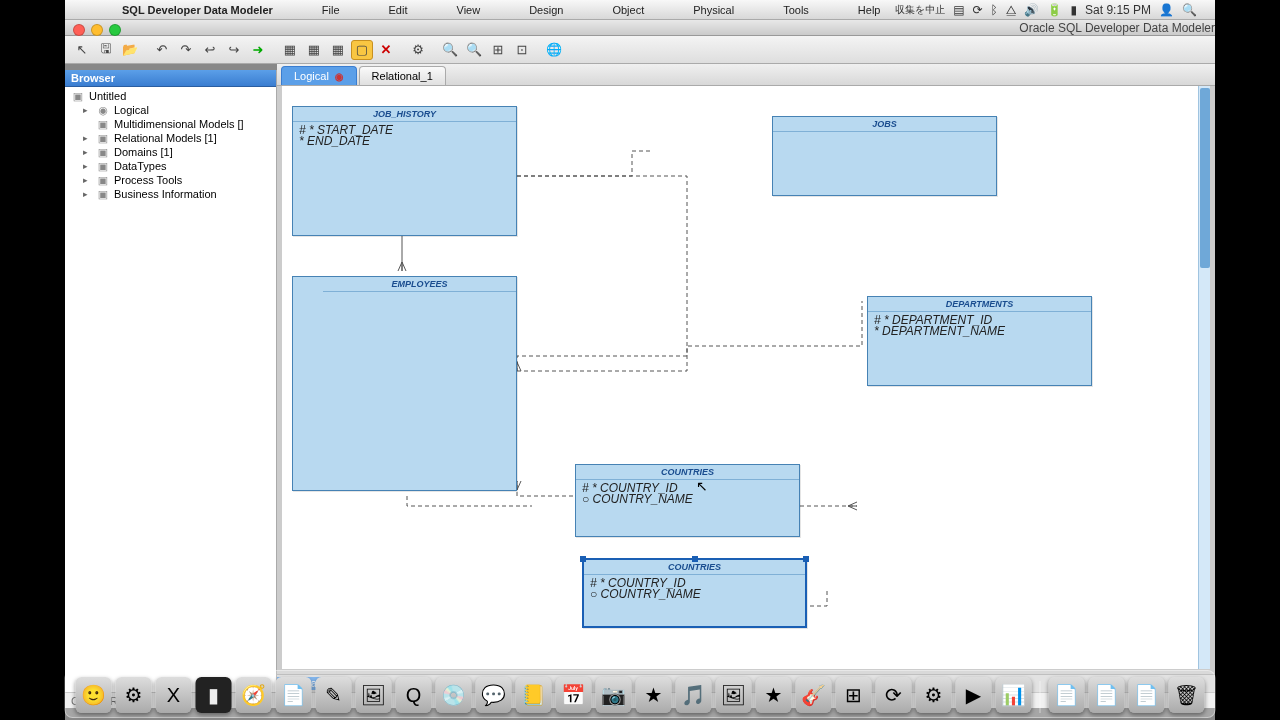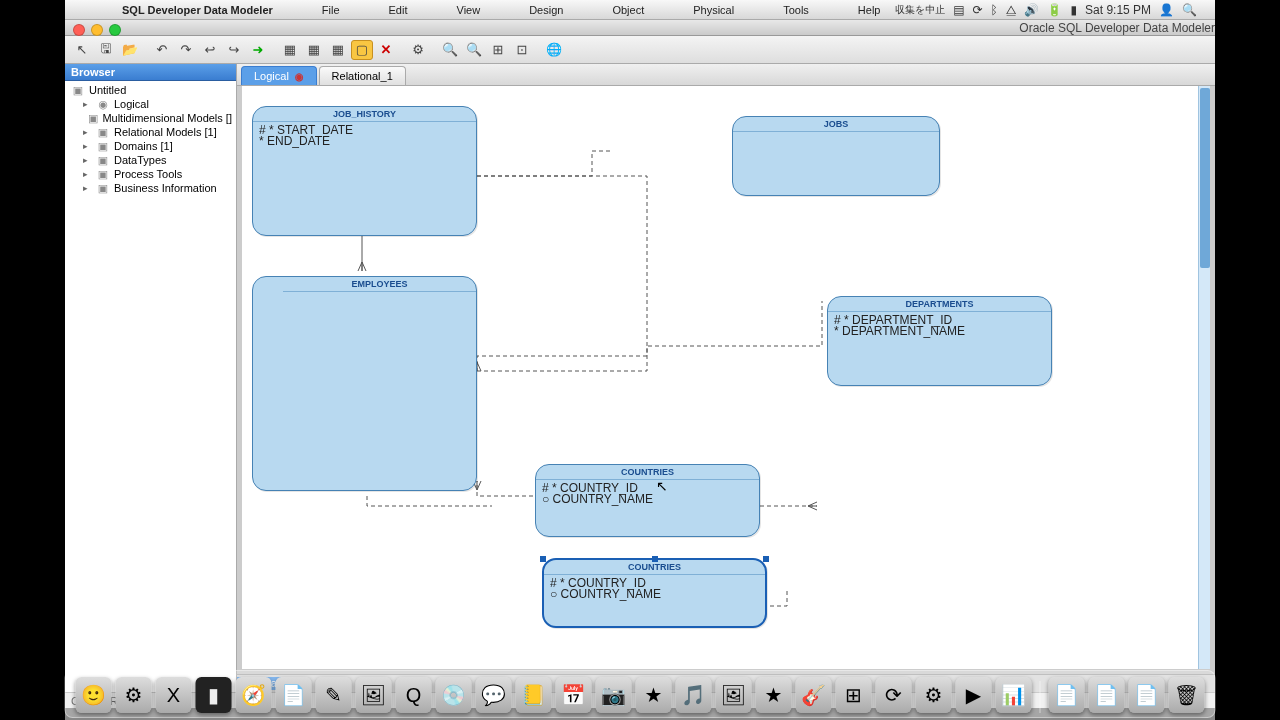--- a/index.html
+++ b/index.html
@@ -15,35 +15,35 @@
 .traffic{position:absolute;left:8px;top:4px;display:flex;gap:6px;}
 .traffic span{width:12px;height:12px;border-radius:50%;display:block;border:1px solid rgba(0,0,0,0.2);}
 .tl-red{background:#ff5f56;}.tl-yel{background:#ffbd2e;}.tl-grn{background:#27c93f;}
 .wintitle{color:#444;font-size:12px;}
 .toolbar{height:28px;background:linear-gradient(#f4f4f4,#dedede);border-bottom:1px solid #aaa;display:flex;align-items:center;padding:0 6px;gap:2px;}
 .tbtn{width:22px;height:20px;display:flex;align-items:center;justify-content:center;border:1px solid transparent;border-radius:3px;font-size:13px;color:#444;}
 .tsep{width:6px;}
 .tbtn.yellow{background:#f9c642;border:1px solid #c89020;}
 .tbtn.red{color:#c00;font-weight:bold;}
 .content{display:flex;height:628px;}
-.sidebar{width:172px;background:#fff;border-right:1px solid #aaa;display:flex;flex-direction:column;}
+.sidebar{width:212px;background:#fff;border-right:1px solid #aaa;display:flex;flex-direction:column;margin-top:6px;}
 .side-header{background:linear-gradient(#5b9fe8,#3a7dd0);color:#fff;font-weight:bold;padding:2px 6px;font-size:11px;border-bottom:1px solid #2a5da0;}
 .tree{flex:1;overflow:auto;padding:2px 0;}
 .tree-item{display:flex;align-items:center;padding:1px 4px;gap:4px;cursor:default;white-space:nowrap;}
 .tree-item.l1{padding-left:6px;}
 .tree-item.l2{padding-left:18px;}
 .tri{width:9px;font-size:9px;color:#666;}
 .ticon{width:14px;height:12px;display:inline-flex;align-items:center;justify-content:center;font-size:11px;color:#888;}
 .canvas-wrap{flex:1;background:#ececec;display:flex;flex-direction:column;}
 .tabs{height:22px;background:linear-gradient(#f0f0f0,#d8d8d8);display:flex;align-items:flex-end;padding-left:4px;border-bottom:1px solid #aaa;}
 .tab{padding:3px 12px;background:linear-gradient(#fafafa,#e0e0e0);border:1px solid #aaa;border-bottom:none;border-radius:4px 4px 0 0;margin-right:2px;font-size:11px;display:flex;align-items:center;gap:6px;}
 .tab.active{background:#5b9fe8;color:#fff;border-color:#3a7dd0;}
 .tab .x{color:#c33;font-weight:bold;font-size:10px;}
 .canvas{flex:1;background:#fff;position:relative;border:5px solid #ccc;border-top:none;overflow:hidden;}
-.entity{position:absolute;background:#b8d9f0;border:1px solid #4682b4;border-radius:14px;box-shadow:1px 1px 0 rgba(0,0,0,0.1);}
+.entity{position:absolute;background:#b8d9f0;border:1px solid #4682b4;border-radius:0;box-shadow:1px 1px 0 rgba(0,0,0,0.1);font-style:italic;}
 .entity.selected{border:2px solid #1a5fb4;}
 .ent-title{text-align:center;color:#1a4d8f;font-weight:bold;font-size:9px;padding:2px 0;border-bottom:1px solid #7fb0d6;}
 .ent-attrs{padding:3px 6px;}
 .ent-attrs div{font-size:12px;color:#222;line-height:11px;}
 svg.rels{position:absolute;top:0;left:0;width:100%;height:100%;pointer-events:none;}
 .scrollv{position:absolute;right:0;top:0;width:12px;height:100%;background:#d4e8f8;border-left:1px solid #a0c4e0;}
 .scrollv .thumb{width:10px;margin:1px;background:#6fa8d8;border-radius:2px;height:180px;margin-top:2px;}
 .btabs{height:18px;background:#d8d8d8;border-top:1px solid #aaa;display:flex;align-items:center;}
 .btab{background:#5b9fe8;color:#fff;padding:1px 10px;font-size:10px;border-right:1px solid #3a7dd0;}
 .status{height:16px;background:#ececec;border-top:1px solid #bbb;padding:0 6px;font-size:10px;color:#444;display:flex;align-items:center;}
@@ -194,21 +194,21 @@
         </svg>
 
         <div class="entity" style="left:10px;top:20px;width:225px;height:130px;">
           <div class="ent-title">JOB_HISTORY</div>
           <div class="ent-attrs">
             <div># * START_DATE</div>
             <div>* END_DATE</div>
           </div>
         </div>
 
-        <div class="entity" style="left:490px;top:30px;width:208px;height:80px;">
+        <div class="entity" style="left:490px;top:30px;width:225px;height:80px;">
           <div class="ent-title">JOBS</div>
         </div>
 
         <div class="entity" style="left:10px;top:190px;width:225px;height:215px;padding-left:30px;">
           <div class="ent-title">EMPLOYEES</div>
         </div>
 
         <div class="entity" style="left:585px;top:210px;width:225px;height:90px;">
           <div class="ent-title">DEPARTMENTS</div>
           <div class="ent-attrs">

